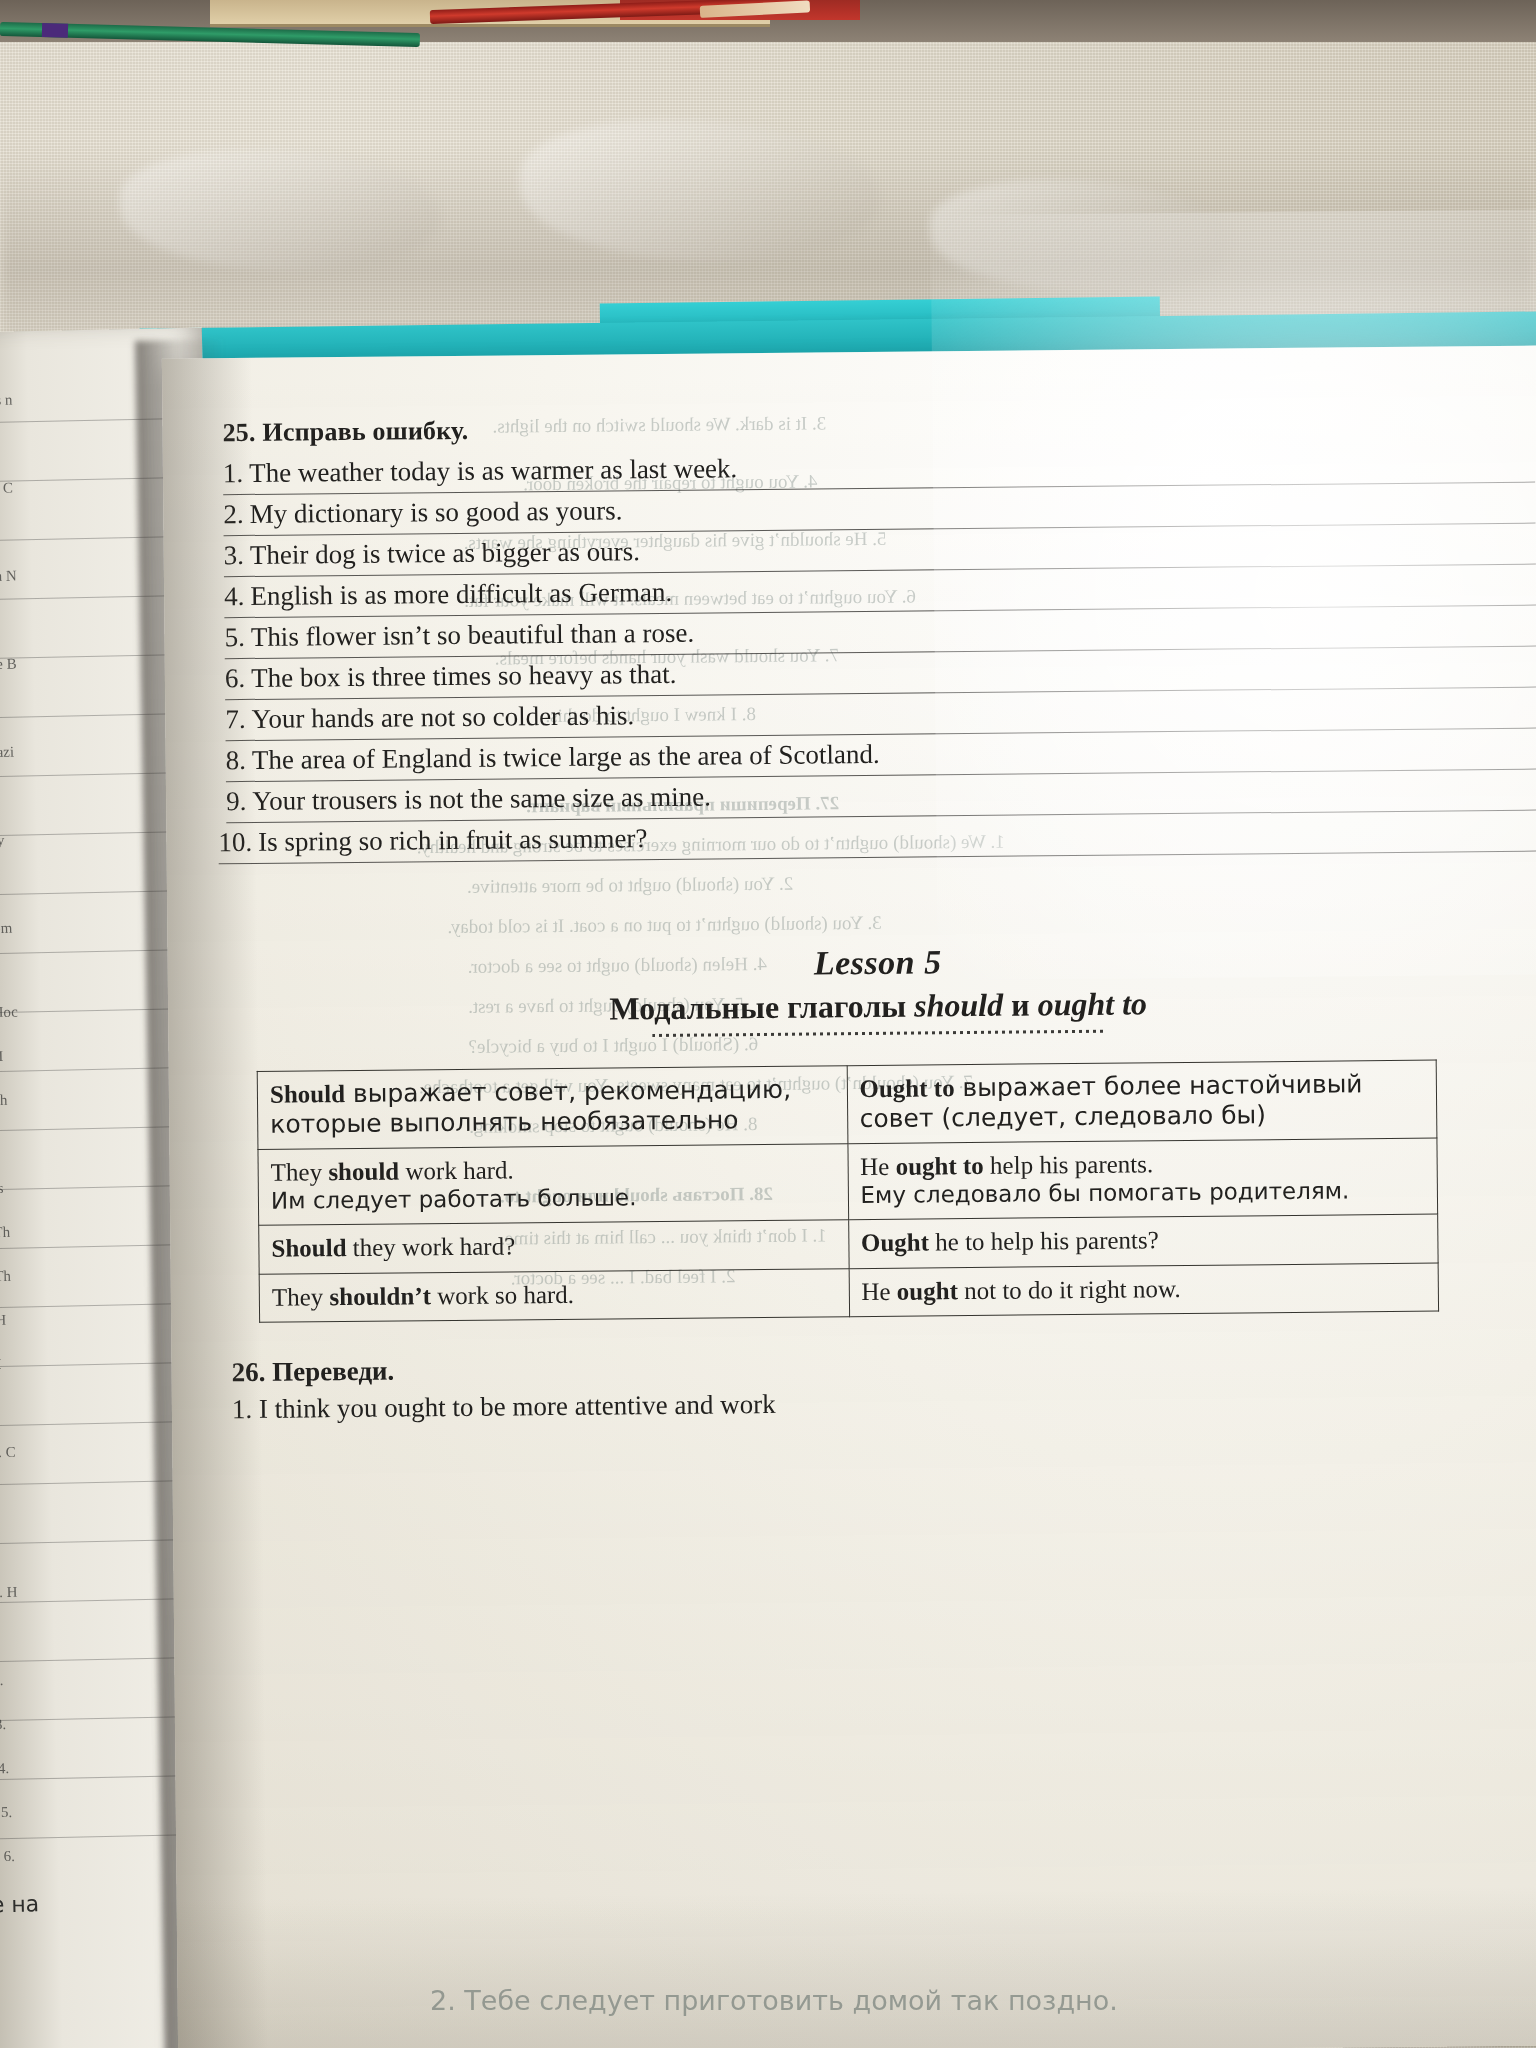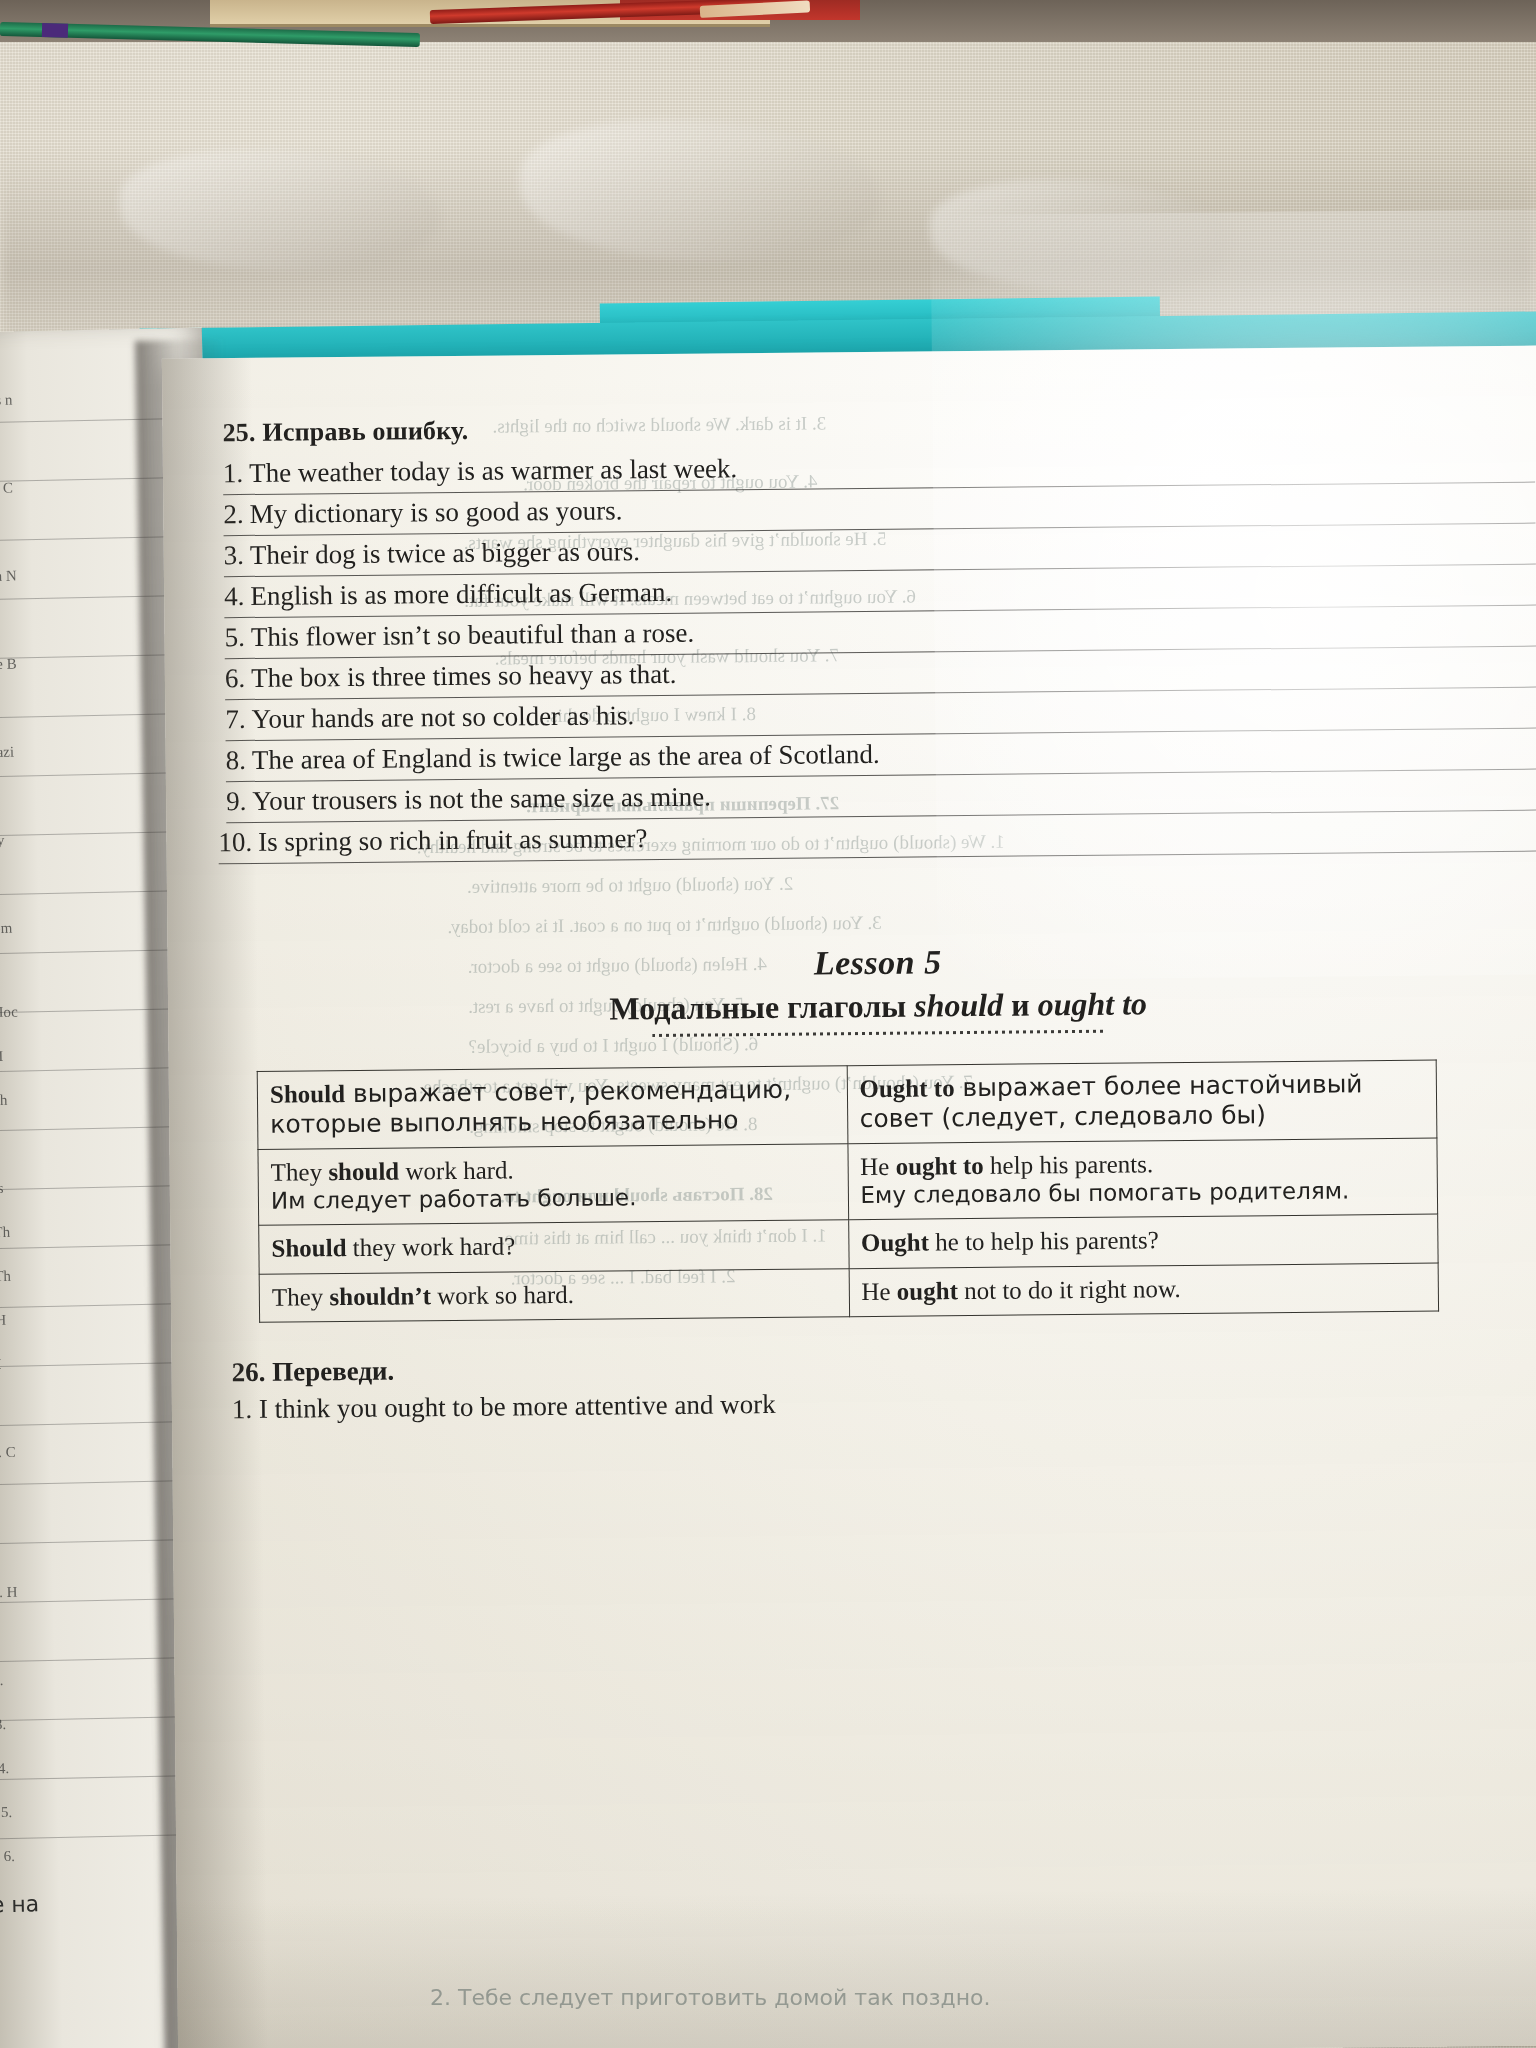--- a/index.html
+++ b/index.html
@@ -275,21 +275,21 @@
     position: absolute;
     left: 6px; top: 1560px;
     font-size: 22px;
     color: #2e2e2c;
     font-family: "DejaVu Sans", sans-serif;
   }
   
   .bottom-faint {
     position: absolute;
     left: 430px; top: 1985px;
-    font-size: 22px;
+    font-size: 27px;
     color: #5d6a66;
     opacity: .55;
     font-family: "DejaVu Sans", sans-serif;
   }
 </style>
 </head>
 <body>
 
 <div id="scene">
 

